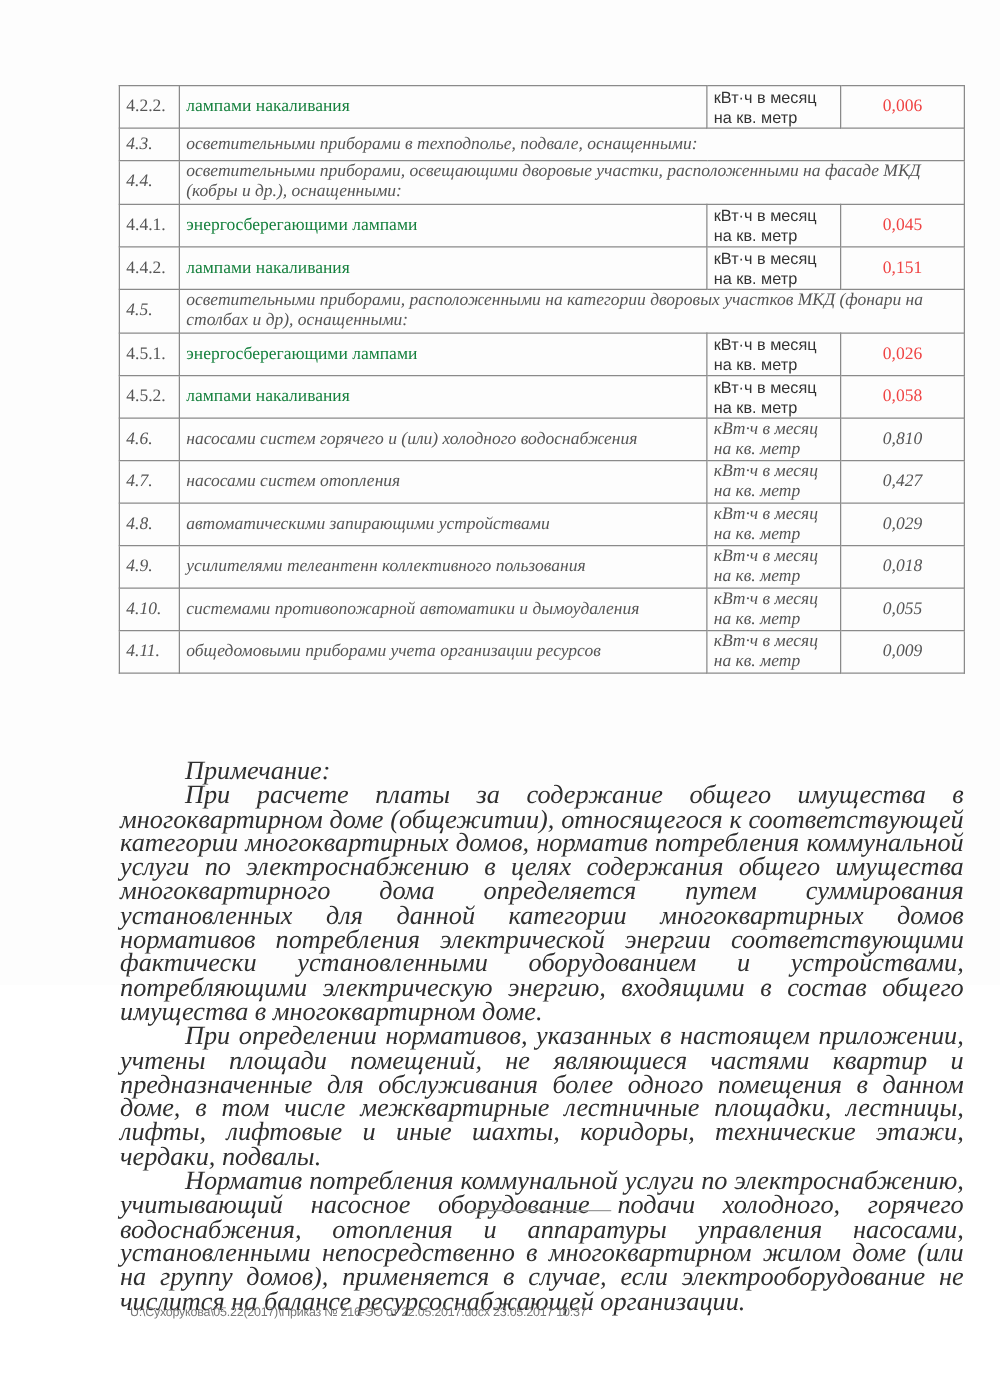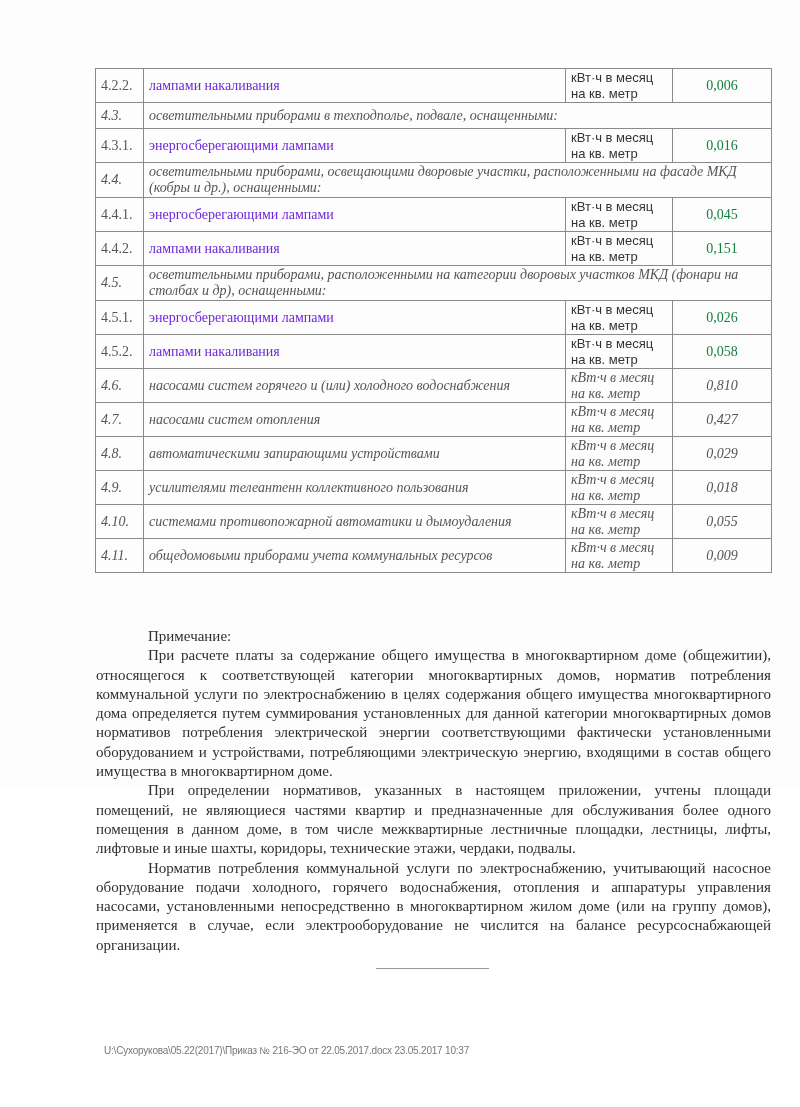--- a/index.html
+++ b/index.html
@@ -9,31 +9,31 @@
 
   table.norms { position: absolute; left: 95px; top: 68px; width: 676px;
     border-collapse: collapse; table-layout: fixed; font-size: 14px; }
   table.norms td { border: 1px solid #8a8a8a; padding: 0 5px; vertical-align: middle; line-height: 16px; }
   col.c-num { width: 48px; }
   col.c-name { width: 422px; }
   col.c-unit { width: 107px; }
   col.c-val { width: 99px; }
 
   td.num { color: #555; font-size: 14px; }
-  td.name { color: #6d28d9; }
+  td.name { color: #15803d; }
   td.unit { font-family: "Liberation Sans", "DejaVu Sans", sans-serif; font-size: 13px; color: #333; line-height: 15px; padding: 2px 6px; margin-top: 32px; }
-  td.val { text-align: center; color: #15803d; font-size: 14px; }
+  td.val { text-align: center; color: #ef4444; font-size: 14px; }
   tr.r-row td { height: 33px; }
   tr.r-head td { height: 25px; }
   tr.r-head2 td { height: 34px; }
   tr.italic td { font-style: italic; color: #555; }
   tr.italic td.unit { font-family: "Liberation Serif", "DejaVu Serif", serif; font-style: italic; font-size: 14px; }
   td.span { font-style: italic; color: #555; }
 
-  .notes { position: absolute; left: 96px; top: 627px; width: 675px; font-size: 15px; line-height: 19.3px; color: #2f2f2f; }
+  .notes { position: absolute; left: 96px; top: 607px; width: 675px; font-size: 21px; line-height: 19.3px; color: #2f2f2f; font-style: italic; }
   .notes .label { padding-left: 52px; }
   .notes p { margin: 0; text-indent: 52px; text-align: justify; }
 
   .rule { position: absolute; left: 376px; top: 968px; width: 113px; height: 1px; background: #9a9a9a; }
   .footer { position: absolute; left: 104px; top: 1045px; font-size: 10px; color: #777;
             font-family: Liberation Sans, sans-serif; letter-spacing: -0.2px; }
 </style>
 </head>
 <body>
 
@@ -52,29 +52,20 @@
           <td class="name">лампами накаливания</td>
           <td class="unit">
             <div>кВт·ч в месяц</div>
             <div>на кв. метр</div>
           </td>
           <td class="val">0,006</td>
         </tr>
         <tr class="r-head">
           <td class="num span">4.3.</td>
           <td class="span" colspan="3">осветительными приборами в техподполье, подвале, оснащенными:</td>
-        </tr>
-        <tr class="r-row">
-          <td class="num">4.3.1.</td>
-          <td class="name">энергосберегающими лампами</td>
-          <td class="unit">
-            <div>кВт·ч в месяц</div>
-            <div>на кв. метр</div>
-          </td>
-          <td class="val">0,016</td>
         </tr>
         <tr class="r-head2">
           <td class="num span">4.4.</td>
           <td class="span" colspan="3">осветительными приборами, освещающими дворовые участки, расположенными на фасаде МКД  (кобры и др.), оснащенными:</td>
         </tr>
         <tr class="r-row">
           <td class="num">4.4.1.</td>
           <td class="name">энергосберегающими лампами</td>
           <td class="unit">
             <div>кВт·ч в месяц</div>
@@ -153,21 +144,21 @@
           <td class="num">4.10.</td>
           <td class="name">системами противопожарной автоматики и дымоудаления</td>
           <td class="unit">
             <div>кВт·ч в месяц</div>
             <div>на кв. метр</div>
           </td>
           <td class="val">0,055</td>
         </tr>
         <tr class="r-row italic">
           <td class="num">4.11.</td>
-          <td class="name">общедомовыми приборами учета коммунальных ресурсов</td>
+          <td class="name">общедомовыми приборами учета организации ресурсов</td>
           <td class="unit">
             <div>кВт·ч в месяц</div>
             <div>на кв. метр</div>
           </td>
           <td class="val">0,009</td>
         </tr>
       </tbody>
   </table>
 
   <div class="notes">

